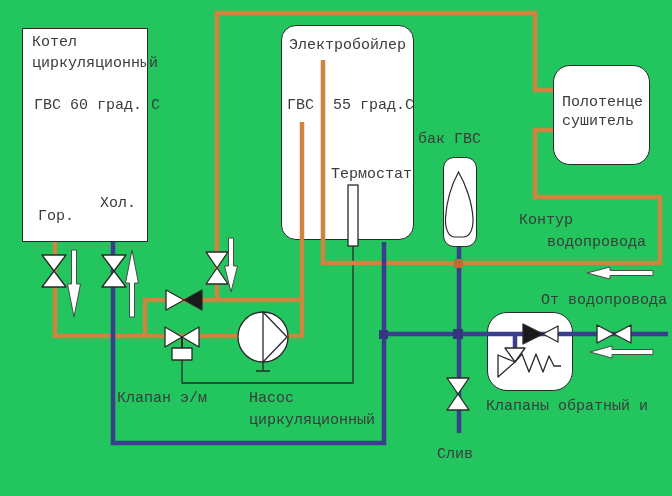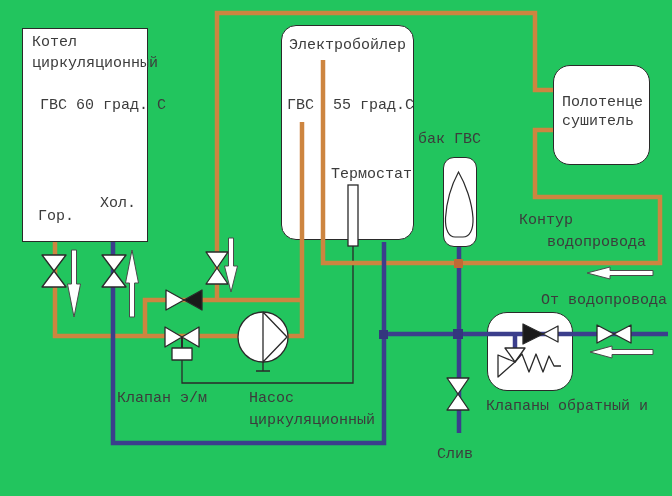--- a/index.html
+++ b/index.html
@@ -125,21 +125,21 @@
       <path d="M71.5,250 L76.5,250 L76.5,284 L80.5,284 L74,317 L67.5,284 L71.5,284 Z"></path>
       <path d="M129.5,317 L134.5,317 L134.5,283 L138.5,283 L132,250 L125.5,283 L129.5,283 Z"></path>
       <path d="M228.5,238 L233.5,238 L233.5,266 L237.5,266 L231,292 L224.5,266 L228.5,266 Z"></path>
       <path d="M653,270.5 L610,270.5 L610,267 L587,273 L610,279 L610,275.5 L653,275.5 Z"></path>
       <path d="M653,349.5 L612,349.5 L612,346 L590,352 L612,358 L612,354.5 L653,354.5 Z"></path>
     </g>
   </svg>
 
   <div class="lbl" style="left:32px;top:34px">Котел</div>
   <div class="lbl" style="left:32px;top:55px">циркуляционный</div>
-  <div class="lbl" style="left:40px;top:97px">ГВС 60 град. С</div>
+  <div class="lbl" style="left:34px;top:97px">ГВС 60 град. С</div>
   <div class="lbl" style="left:38px;top:208px">Гор.</div>
   <div class="lbl" style="left:100px;top:195px">Хол.</div>
 
   <div class="lbl" style="left:281px;top:37px;width:133px;text-align:center">Электробойлер</div>
   <div class="lbl" style="left:287px;top:97px">ГВС</div>
   <div class="lbl" style="left:333px;top:97px">55 град.С</div>
   <div class="lbl" style="left:331px;top:166px">Термостат</div>
 
   <div class="lbl" style="left:418px;top:131px">бак ГВС</div>
 

